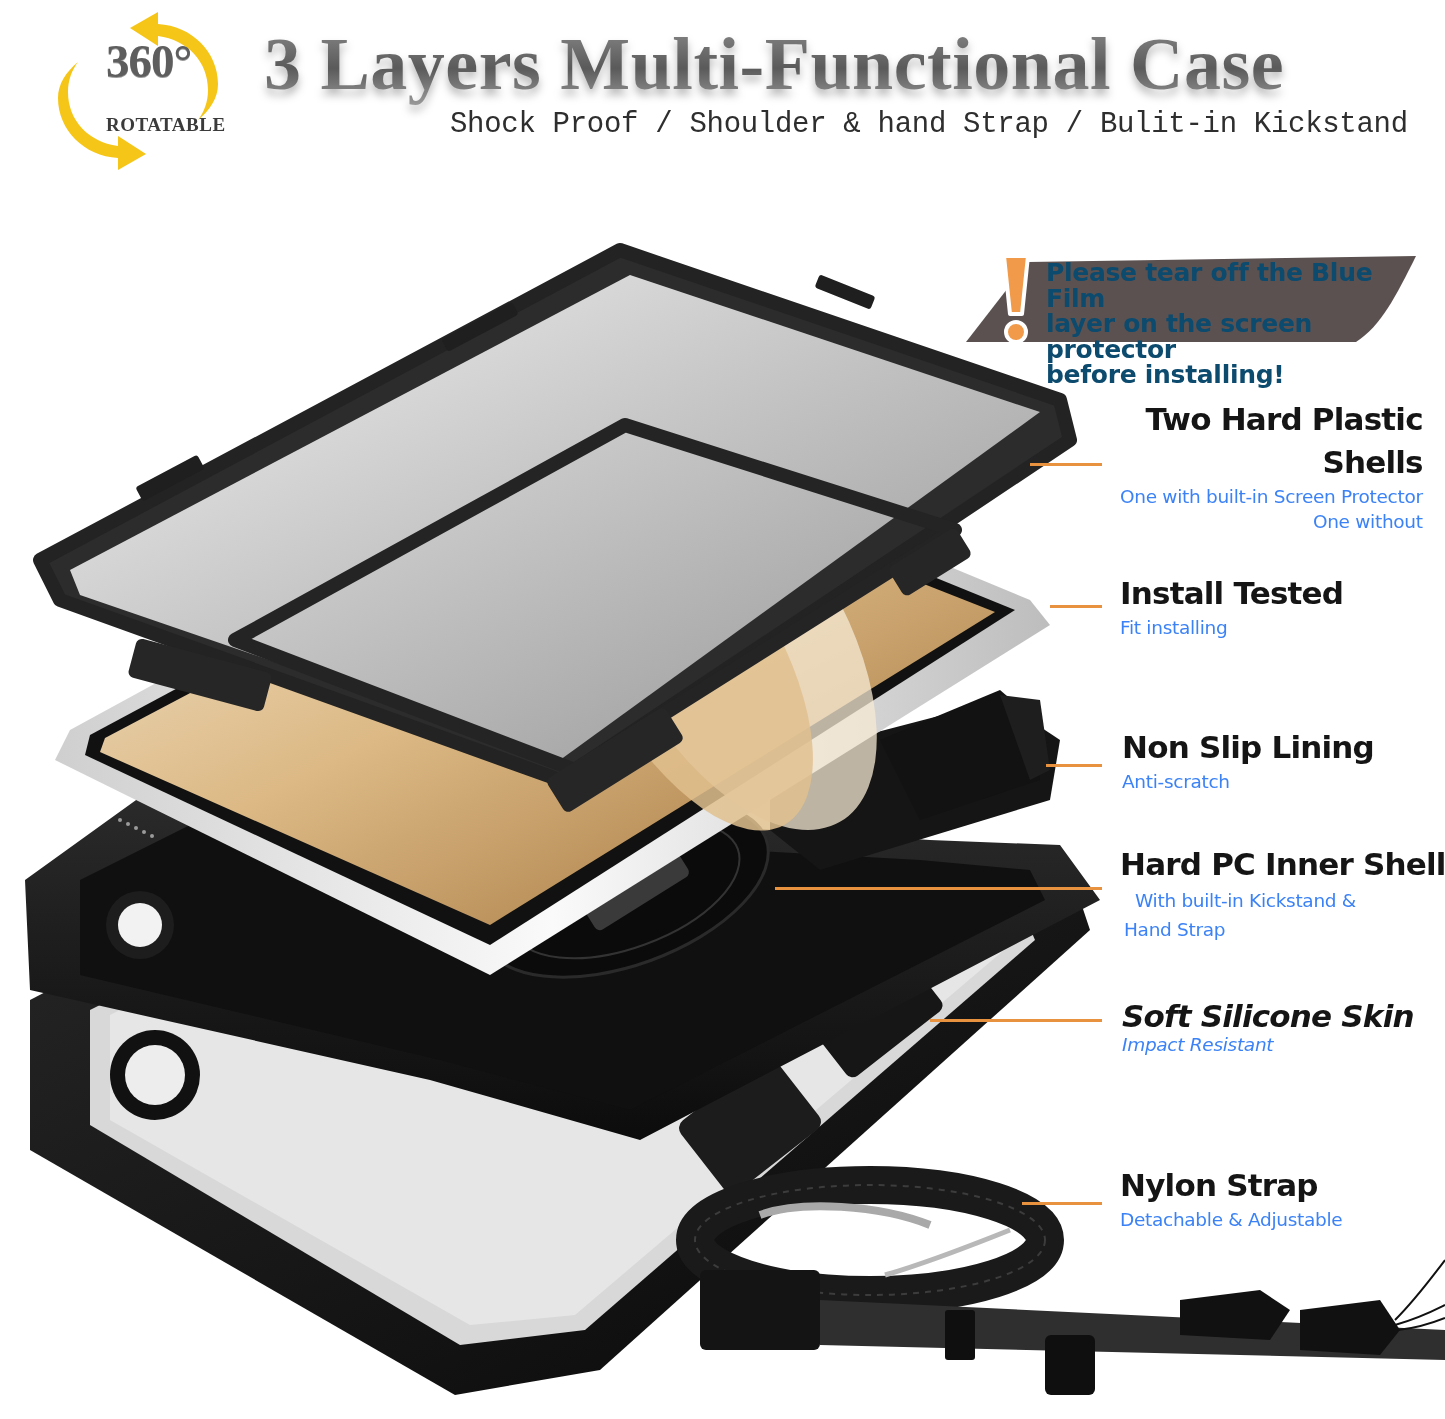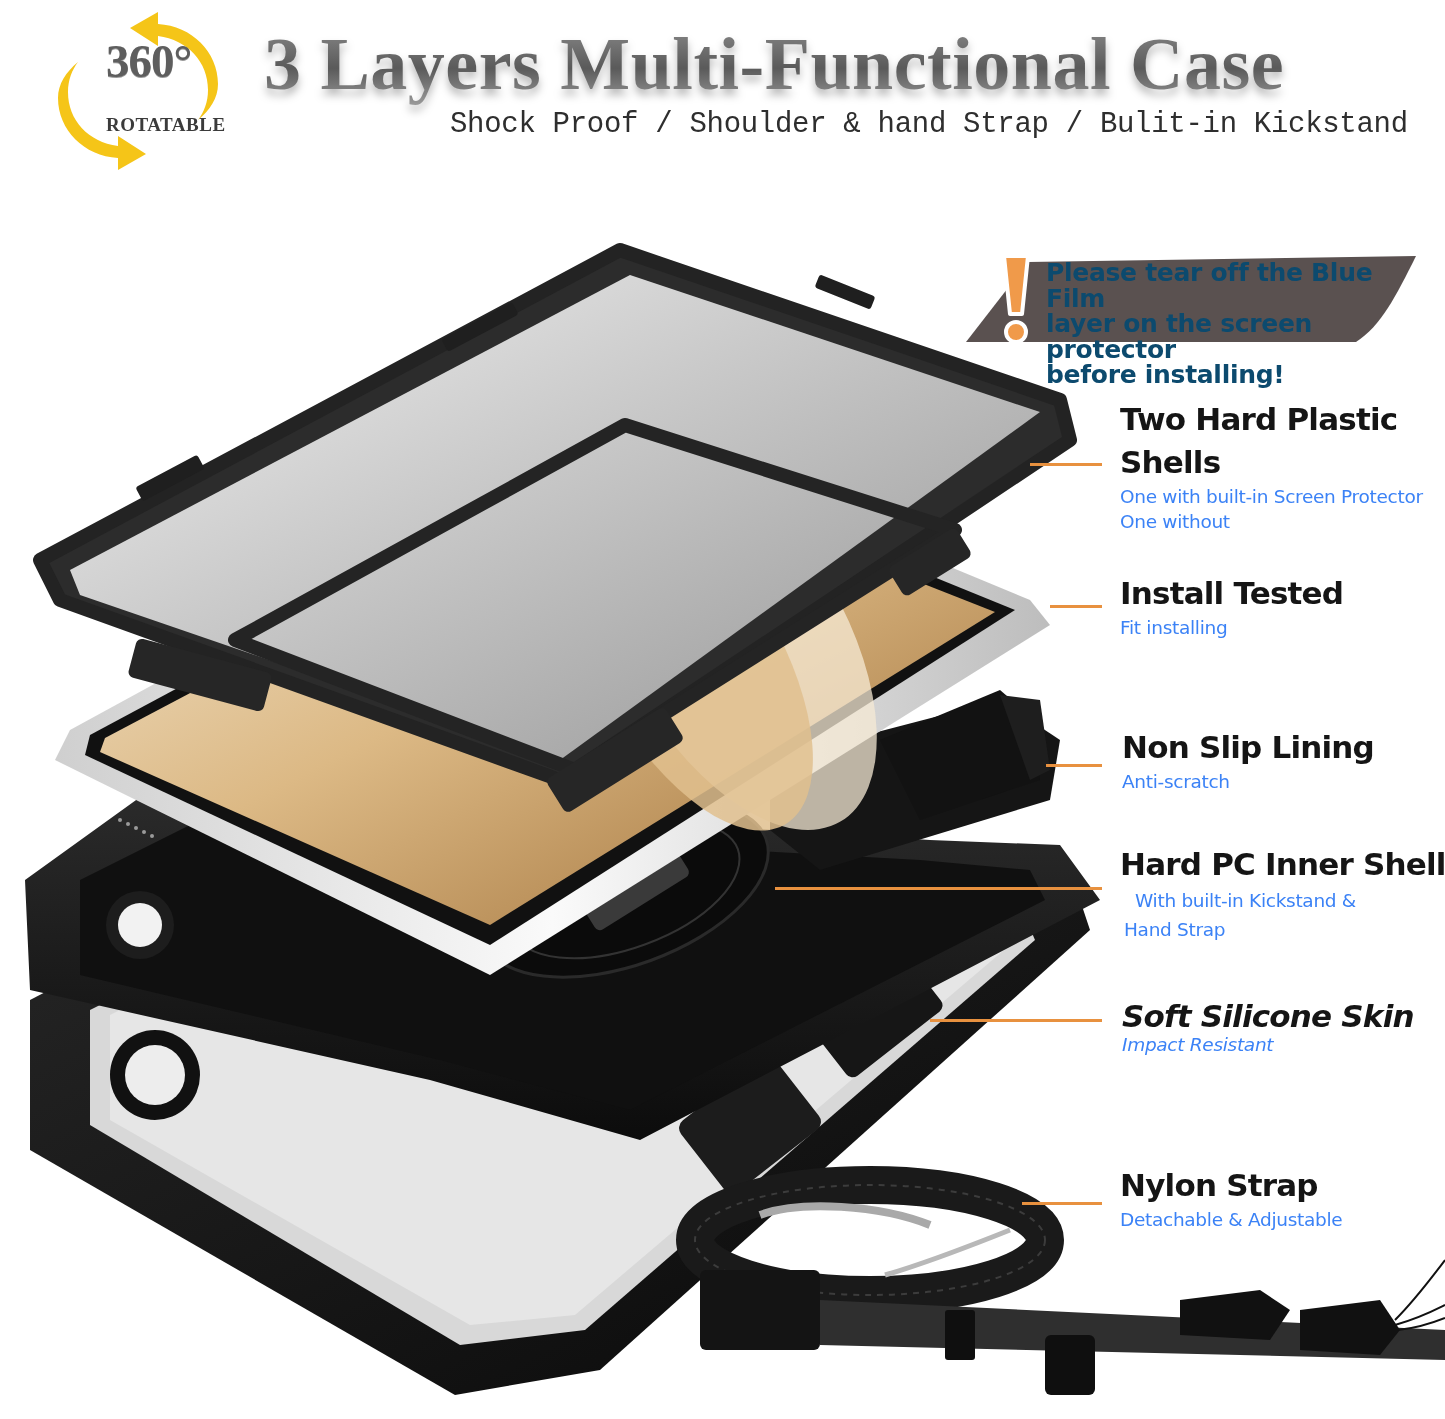--- a/index.html
+++ b/index.html
@@ -187,21 +187,21 @@
     <circle cx="20" cy="80" r="10" fill="#f09a4a" stroke="#ffffff" stroke-width="4"></circle>
   </svg>
   <div class="warn-text">
     <div>Please tear off the Blue Film</div>
     <div>layer on the screen protector</div>
     <div>before installing!</div>
   </div>
 </div>
 
 <div class="abs leader" style="left:1030px;top:463px;width:72px;"></div>
-<div class="abs" style="left:1120px;top:398px;">
+<div class="abs" style="left:1120px;top:398px;text-align:right;">
   <div class="feat-title">Two Hard Plastic</div>
   <div class="feat-title">Shells</div>
   <div class="feat-desc">One with built-in Screen Protector</div>
   <div class="feat-desc">One without</div>
 </div>
 
 <div class="abs leader" style="left:1050px;top:605px;width:52px;"></div>
 <div class="abs" style="left:1120px;top:572px;">
   <div class="feat-title">Install Tested</div>
   <div class="feat-desc">Fit installing</div>

